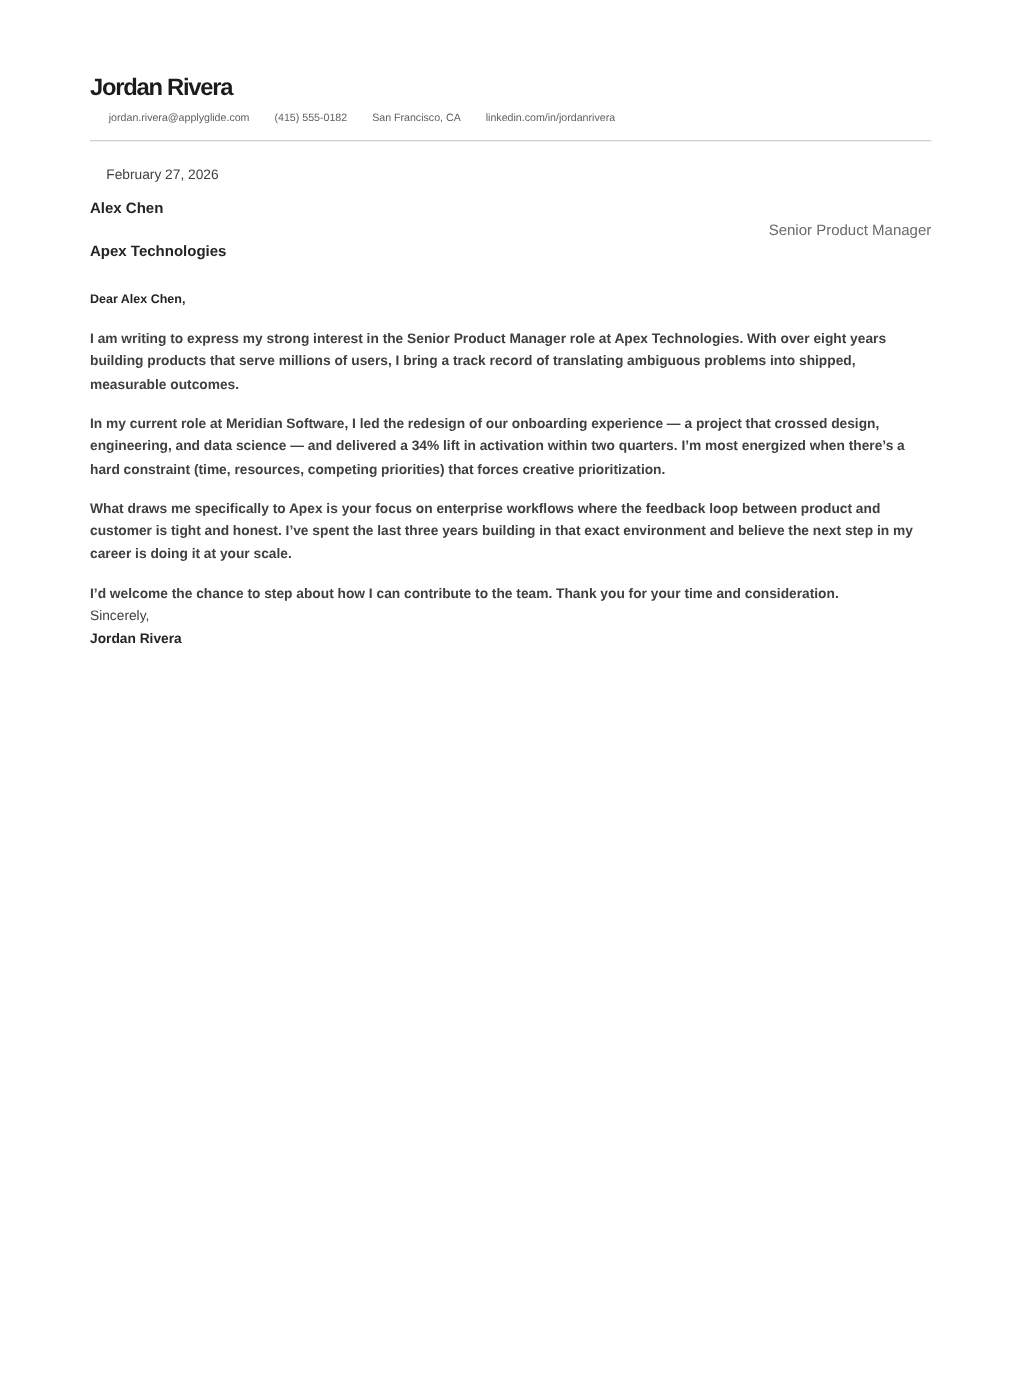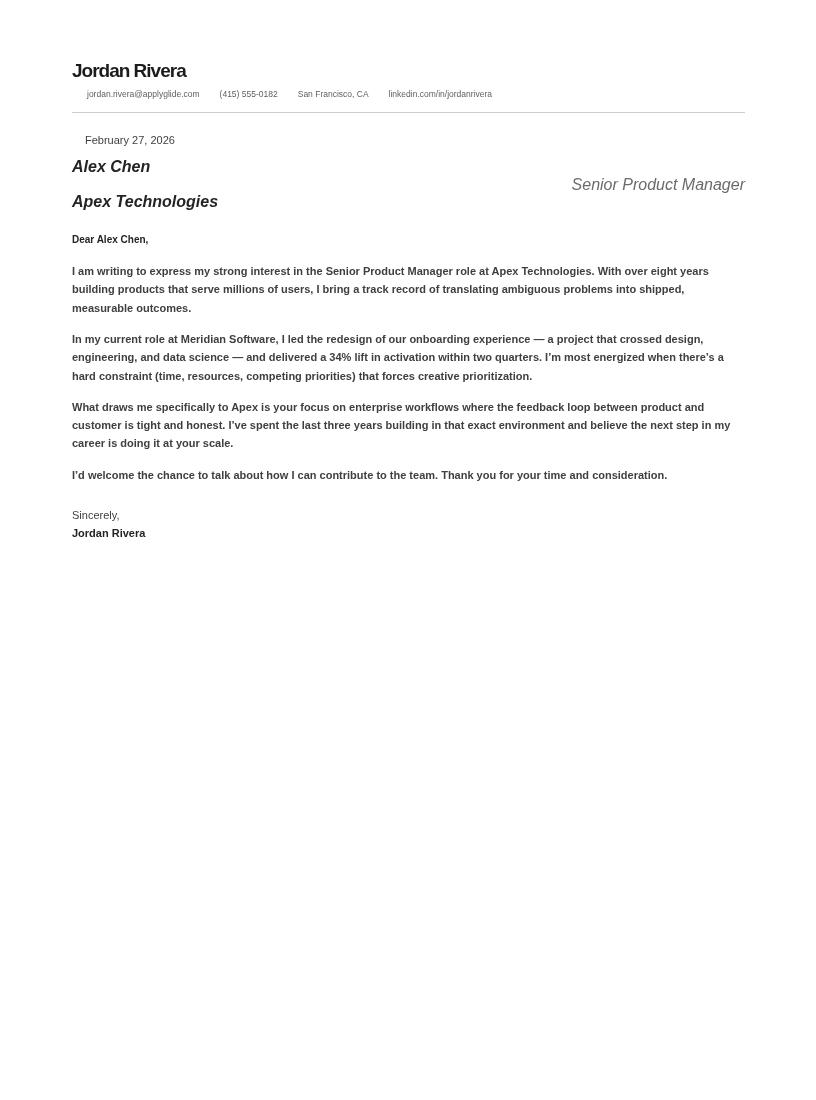--- a/index.html
+++ b/index.html
@@ -45,23 +45,22 @@
   }
   .letter-date {
     margin-top: 18px;
     font-size: 11px;
     line-height: 18px;
     color: var(--c-body, #3f3f3f);
     padding-left: 13px;
   }
   .recipient {
     margin-top: 9px;
-    font-size: 16px;
+    font-size: 12px;
     line-height: 17.7px;
-    font-style: italic;
   }
   .recipient .r-name,
   .recipient .r-company {
     font-weight: bold;
     color: var(--c-strong, #242424);
   }
   .recipient .r-title {
     color: var(--c-muted2, #6b6b6b);
     text-align: right;
   }
@@ -73,21 +72,20 @@
     color: var(--c-strong, #242424);
   }
   p.par {
     margin: 13px 0 0 0;
     font-size: 11px;
     line-height: 18.3px;
     color: var(--c-body, #3f3f3f);
     font-weight: bold;
   }
   .signature {
-    margin-top: 22px;
     font-size: 11px;
     line-height: 18px;
   }
   .signature .closing {
     color: var(--c-body, #3f3f3f);
   }
   .signature .sig-name {
     font-weight: bold;
     color: var(--c-strong, #242424);
   }
@@ -117,21 +115,21 @@
       <div class="r-name">Alex Chen</div>
       <div class="r-title">Senior Product Manager</div>
       <div class="r-company">Apex Technologies</div>
     </div>
 
     <div class="salutation">Dear Alex Chen,</div>
 
     <p class="par">I am writing to express my strong interest in the Senior Product Manager role at Apex Technologies. With over eight years building products that serve millions of users, I bring a track record of translating ambiguous problems into shipped, measurable outcomes.</p>
     <p class="par">In my current role at Meridian Software, I led the redesign of our onboarding experience — a project that crossed design, engineering, and data science — and delivered a 34% lift in activation within two quarters. I’m most energized when there’s a hard constraint (time, resources, competing priorities) that forces creative prioritization.</p>
     <p class="par">What draws me specifically to Apex is your focus on enterprise workflows where the feedback loop between product and customer is tight and honest. I’ve spent the last three years building in that exact environment and believe the next step in my career is doing it at your scale.</p>
-    <p class="par">I’d welcome the chance to talk about how I can contribute to the team. Thank you for your time and consideration.</p>
+    <p class="par">I’d welcome the chance to step about how I can contribute to the team. Thank you for your time and consideration.</p>
 
     <div class="signature">
       <div class="closing">Sincerely,</div>
       <div class="sig-name">Jordan Rivera</div>
     </div>
   </main>
 
 </div>
 
 </body></html>

